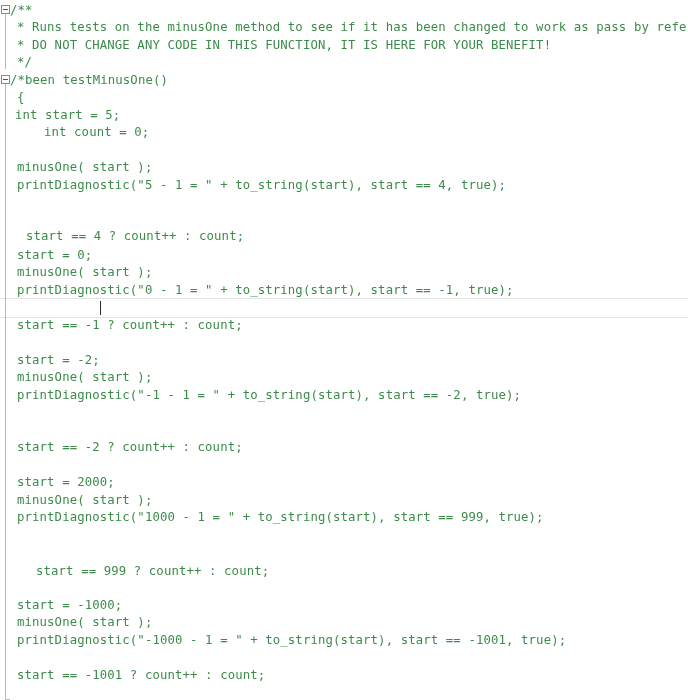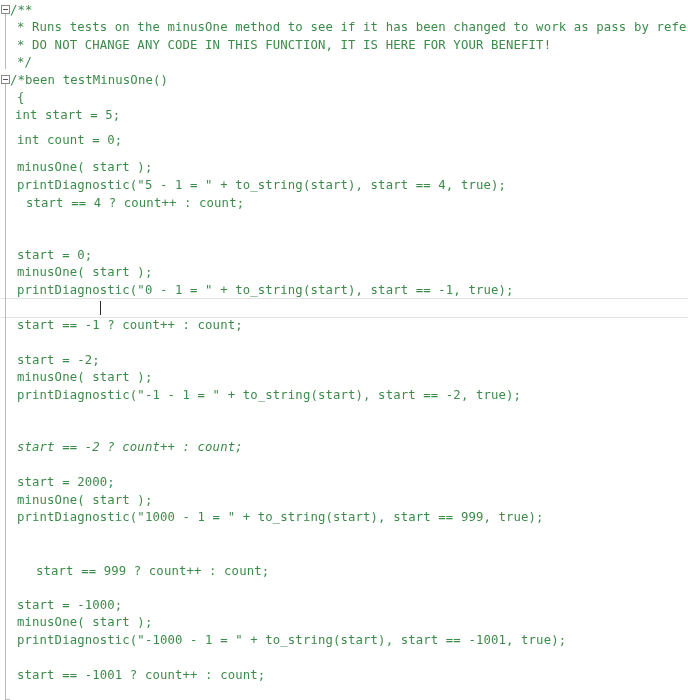--- a/index.html
+++ b/index.html
@@ -116,32 +116,32 @@
       <div class="fold-foot" style="left: 5px; top: 698.5px;"></div>
       <div class="fold-box" style="top: 4.5px;"></div>
       <div class="fold-box" style="top: 74.5px;"></div>
       <div class="code-line ind0" style="top: 1.5px;">/**</div>
       <div class="code-line ind1" style="top: 19px;">* Runs tests on the minusOne method to see if it has been changed to work as pass by reference</div>
       <div class="code-line ind1" style="top: 36.5px;">* DO NOT CHANGE ANY CODE IN THIS FUNCTION, IT IS HERE FOR YOUR BENEFIT!</div>
       <div class="code-line ind1" style="top: 54px;">*/</div>
       <div class="code-line ind0" style="top: 71.5px;">/*been testMinusOne()</div>
       <div class="code-line ind1" style="top: 89px;">{</div>
       <div class="code-line ind1" style="top: 106.5px; padding-left: 15px;">int start = 5;</div>
-      <div class="code-line ind1" style="top: 132px;">int count = 0;</div>
+      <div class="code-line ind1" style="top: 124px; margin-left: 27px;">int count = 0;</div>
       <div class="code-line ind1" style="top: 159px;">minusOne( start );</div>
       <div class="code-line ind1" style="top: 176.5px;">printDiagnostic("5 - 1 = " + to_string(start), start == 4, true);</div>
-      <div class="code-line ind1" style="top: 195px; padding-left: 26px;">start == 4 ? count++ : count;</div>
+      <div class="code-line ind1" style="top: 228px; padding-left: 26px;">start == 4 ? count++ : count;</div>
       <div class="code-line ind1" style="top: 246.5px;">start = 0;</div>
       <div class="code-line ind1" style="top: 264px;">minusOne( start );</div>
       <div class="code-line ind1" style="top: 281.5px;">printDiagnostic("0 - 1 = " + to_string(start), start == -1, true);</div>
       <div class="code-line ind1" style="top: 316.5px;">start == -1 ? count++ : count;</div>
       <div class="code-line ind1" style="top: 351.5px;">start = -2;</div>
       <div class="code-line ind1" style="top: 369px;">minusOne( start );</div>
       <div class="code-line ind1" style="top: 386.5px;">printDiagnostic("-1 - 1 = " + to_string(start), start == -2, true);</div>
-      <div class="code-line ind1" style="top: 439px; font-style: italic;">start == -2 ? count++ : count;</div>
+      <div class="code-line ind1" style="top: 439px;">start == -2 ? count++ : count;</div>
       <div class="code-line ind1" style="top: 474px;">start = 2000;</div>
       <div class="code-line ind1" style="top: 491.5px;">minusOne( start );</div>
       <div class="code-line ind1" style="top: 509px;">printDiagnostic("1000 - 1 = " + to_string(start), start == 999, true);</div>
       <div class="code-line ind1" style="top: 563px; padding-left: 36px;">start == 999 ? count++ : count;</div>
       <div class="code-line ind1" style="top: 596.5px;">start = -1000;</div>
       <div class="code-line ind1" style="top: 614px;">minusOne( start );</div>
       <div class="code-line ind1" style="top: 631.5px;">printDiagnostic("-1000 - 1 = " + to_string(start), start == -1001, true);</div>
       <div class="code-line ind1" style="top: 666.5px;">start == -1001 ? count++ : count;</div>
       <div class="caret" style="left: 99.8438px; top: 301px; height: 13.5px;"></div>
     </div>

